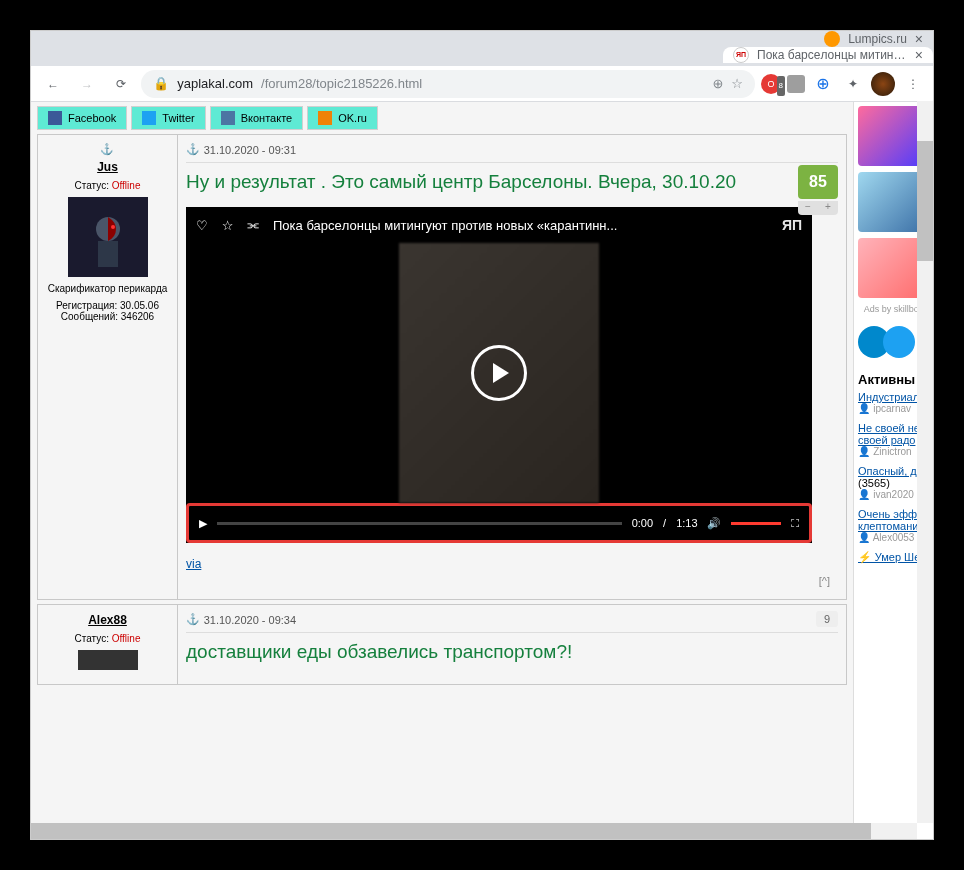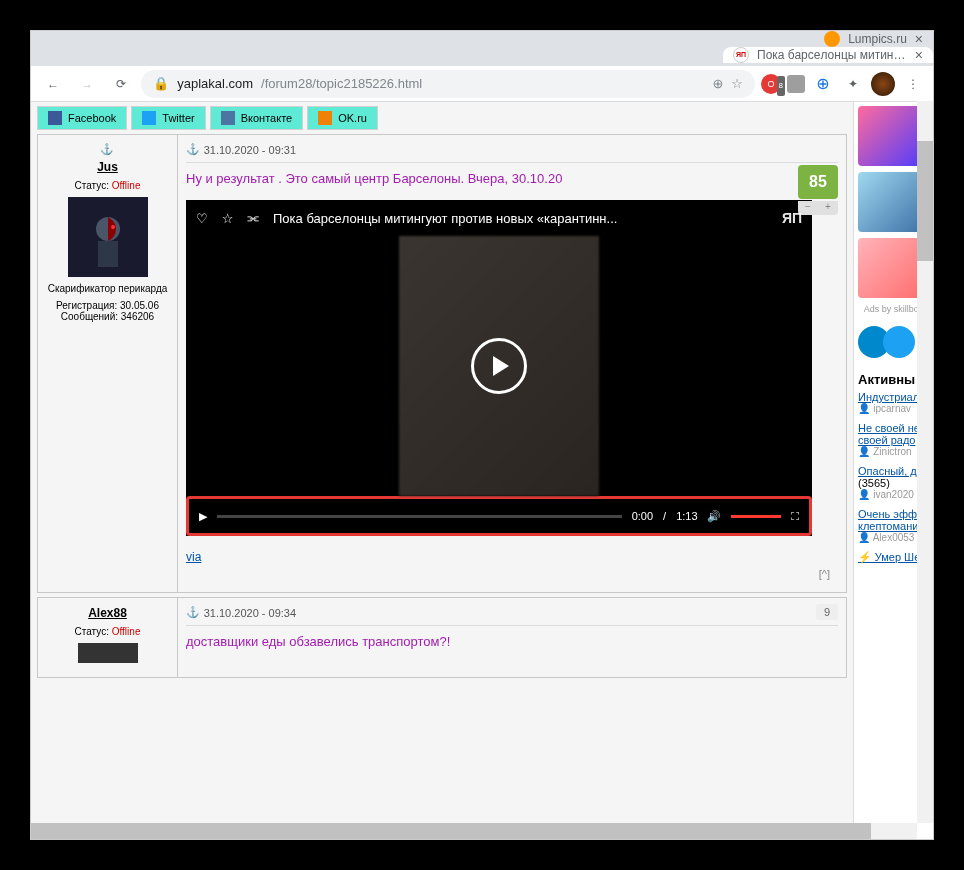--- a/index.html
+++ b/index.html
@@ -32,21 +32,21 @@
 .post-side { width: 140px; padding: 8px; text-align: center; font-size: 10px; border-right: 1px solid #c8c8c8; }
 .post-side .uname { font-weight: bold; text-decoration: underline; color: #000; font-size: 12px; }
 .post-side .status { margin-top: 6px; }
 .offline { color: #c00; }
 .avatar { width: 80px; height: 80px; margin: 6px auto; background: #1a1a2e; display: flex; align-items: center; justify-content: center; }
 .post-body { flex: 1; padding: 8px; position: relative; }
 .post-meta { font-size: 11px; color: #555; display: flex; align-items: center; gap: 4px; border-bottom: 1px solid #ddd; padding-bottom: 6px; }
 .rating { position: absolute; right: 8px; top: 30px; width: 40px; height: 34px; background: #7cb342; color: #fff; font-weight: bold; font-size: 16px; display: flex; align-items: center; justify-content: center; border-radius: 4px; }
 .rating-ctl { position: absolute; right: 8px; top: 66px; width: 40px; height: 14px; background: #e0e0e0; border-radius: 0 0 4px 4px; display:flex; }
 .rating-ctl span{ flex:1; text-align:center; font-size:10px; color:#888;}
-.post-text { margin-top: 8px; font-size: 13px; color: #a21caf; }
+.post-text { margin-top: 8px; font-size: 19px; color: #15803d; }
 .video-box { margin-top: 14px; width: 626px; background: #000; }
 .video-header { height: 36px; display: flex; align-items: center; padding: 0 10px; gap: 14px; color: #fff; font-size: 13px; }
 .vh-ico { cursor: pointer; }
 .vh-title { flex: 1; white-space: nowrap; overflow: hidden; text-overflow: ellipsis; }
 .yap-logo { font-weight: bold; font-size: 14px; opacity: 0.9; }
 .video-frame { height: 260px; position: relative; display: flex; align-items: center; justify-content: center; }
 .video-img { width: 200px; height: 260px; background: linear-gradient(135deg, #3a3530, #2a2520); filter: blur(1px); }
 .play-circ { position: absolute; width: 56px; height: 56px; border: 3px solid #fff; border-radius: 50%; display: flex; align-items: center; justify-content: center; cursor: pointer; }
 .play-tri { width: 0; height: 0; border-left: 16px solid #fff; border-top: 10px solid transparent; border-bottom: 10px solid transparent; margin-left: 4px; }
 .video-controls { height: 40px; border: 3px solid #e53935; border-radius: 4px; display: flex; align-items: center; padding: 0 10px; gap: 10px; color: #fff; font-size: 11px; }

